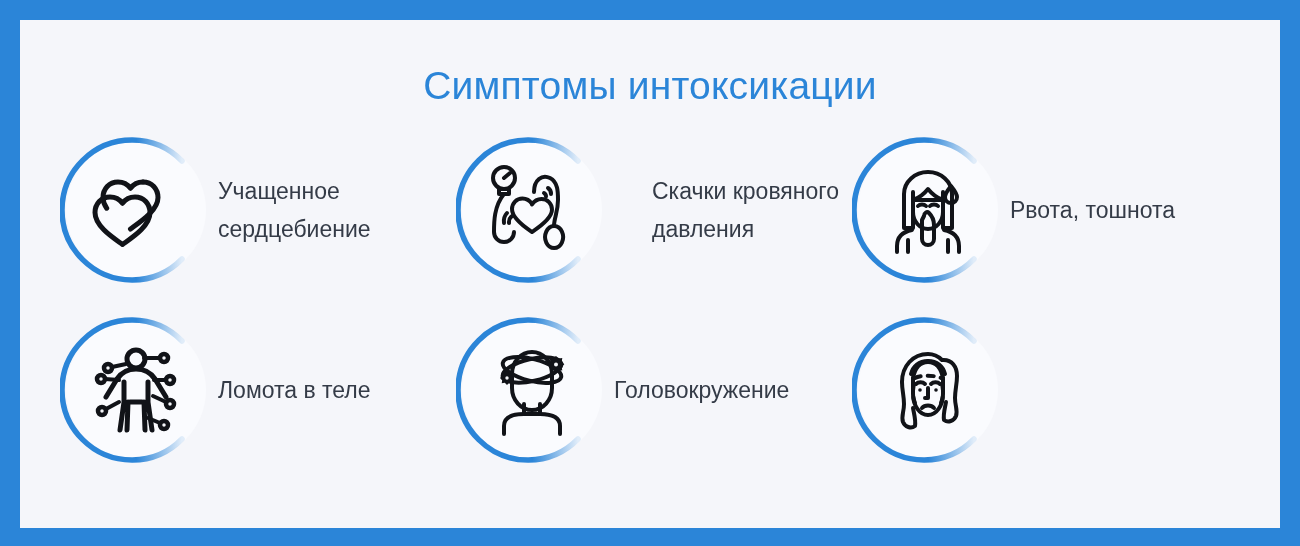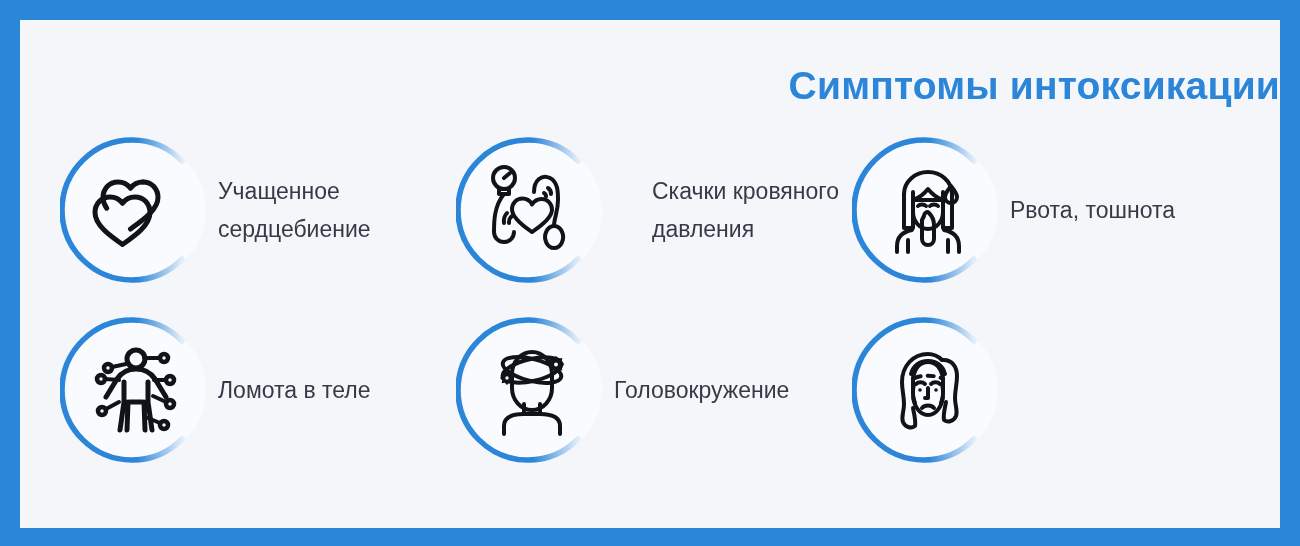--- a/index.html
+++ b/index.html
@@ -26,23 +26,23 @@
     width: 1260px;
     height: 508px;
     background: #f5f6fa;
     box-sizing: border-box;
   }
   .title {
     position: absolute;
     left: 0;
     top: 44px;
     width: 100%;
-    text-align: right;
+    text-align: center;
     font-size: 39px;
-    font-weight: bold;
+    font-weight: normal;
     letter-spacing: 0.2px;
     color: #2b85d8;
     line-height: 1.15;
     white-space: nowrap;
   }
   .grid {
     position: absolute;
     left: 40px;
     top: 108px;
     width: 1180px;

